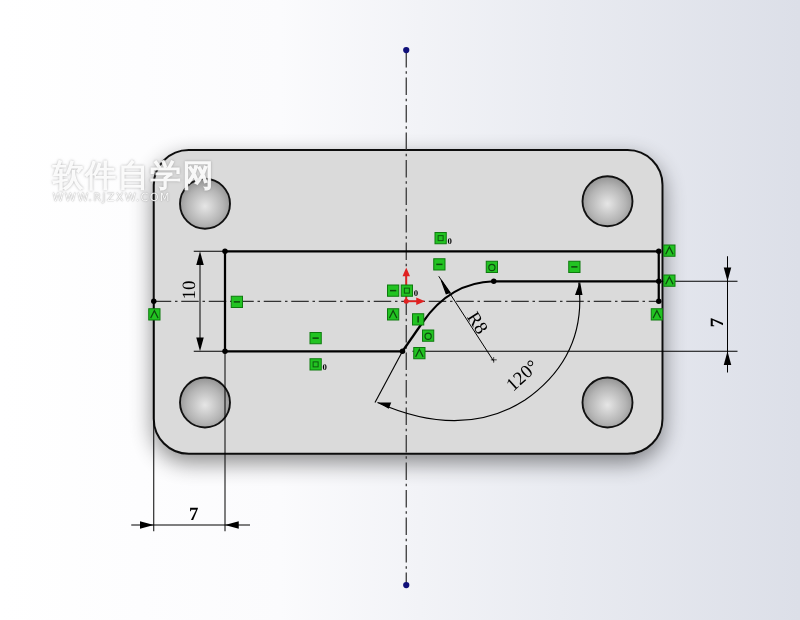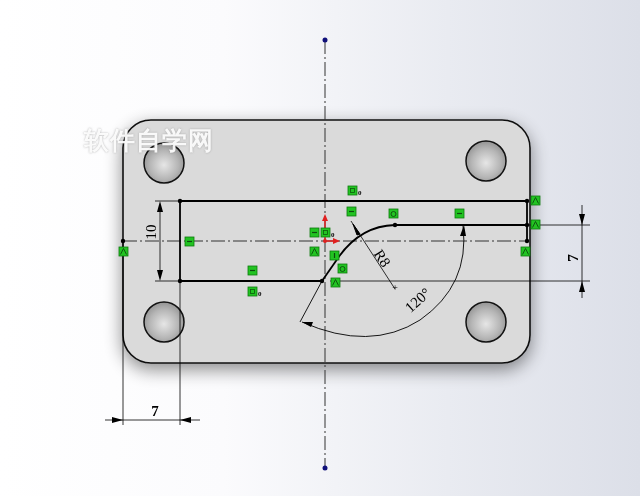--- a/index.html
+++ b/index.html
@@ -3,21 +3,21 @@
 <meta charset="utf-8">
 <style>
   html, body { margin: 0; padding: 0; }
   body {
     width: 640px; height: 496px; overflow: hidden; position: relative;
     background: linear-gradient(90deg, #ffffff 0%, #fbfbfd 35%, #e9ebf1 70%, #dcdfe8 100%);
     font-family: "Liberation Serif", serif;
   }
   .canvas { position: absolute; left: 0; top: 0; width: 640px; height: 496px; }
   .watermark {
-    position: absolute; left: 74px; top: 128px; width: 150px; text-align: center;
+    position: absolute; left: 42px; top: 128px; width: 150px; 
     color: rgba(255,255,255,0.92); text-shadow: 0 0 2px rgba(120,120,120,0.6);
     pointer-events: none;
   }
   .watermark .cn { font-family: "DejaVu Sans", sans-serif; font-size: 25px; font-weight: bold; letter-spacing: 1px; line-height: 26px; }
   .watermark .en { font-family: "DejaVu Sans", sans-serif; font-size: 9px; letter-spacing: 1px; color: rgba(255,255,255,0.95); text-shadow: 0 0 1px rgba(90,90,90,0.8); }
 </style>
 </head>
 <body>
 
 <svg class="canvas" viewBox="0 0 640 496" width="640" height="496" xmlns="http://www.w3.org/2000/svg">
@@ -210,13 +210,14 @@
     </g>
     <g>
       <rect x="521" y="247" width="9" height="9" fill="#22c322" stroke="#0d7a0d" stroke-width="0.8"></rect>
       <path d="M522.5,254.5 L525.5,248.5 L528.5,254.5" fill="none" stroke="#0d4a0d" stroke-width="0.9"></path>
     </g>
   </g>
 </svg>
 
 <div class="watermark">
   <div class="cn">软件自学网</div>
+  <div class="en">WWW.RJZXW.COM</div>
 </div>
 
 </body></html>

